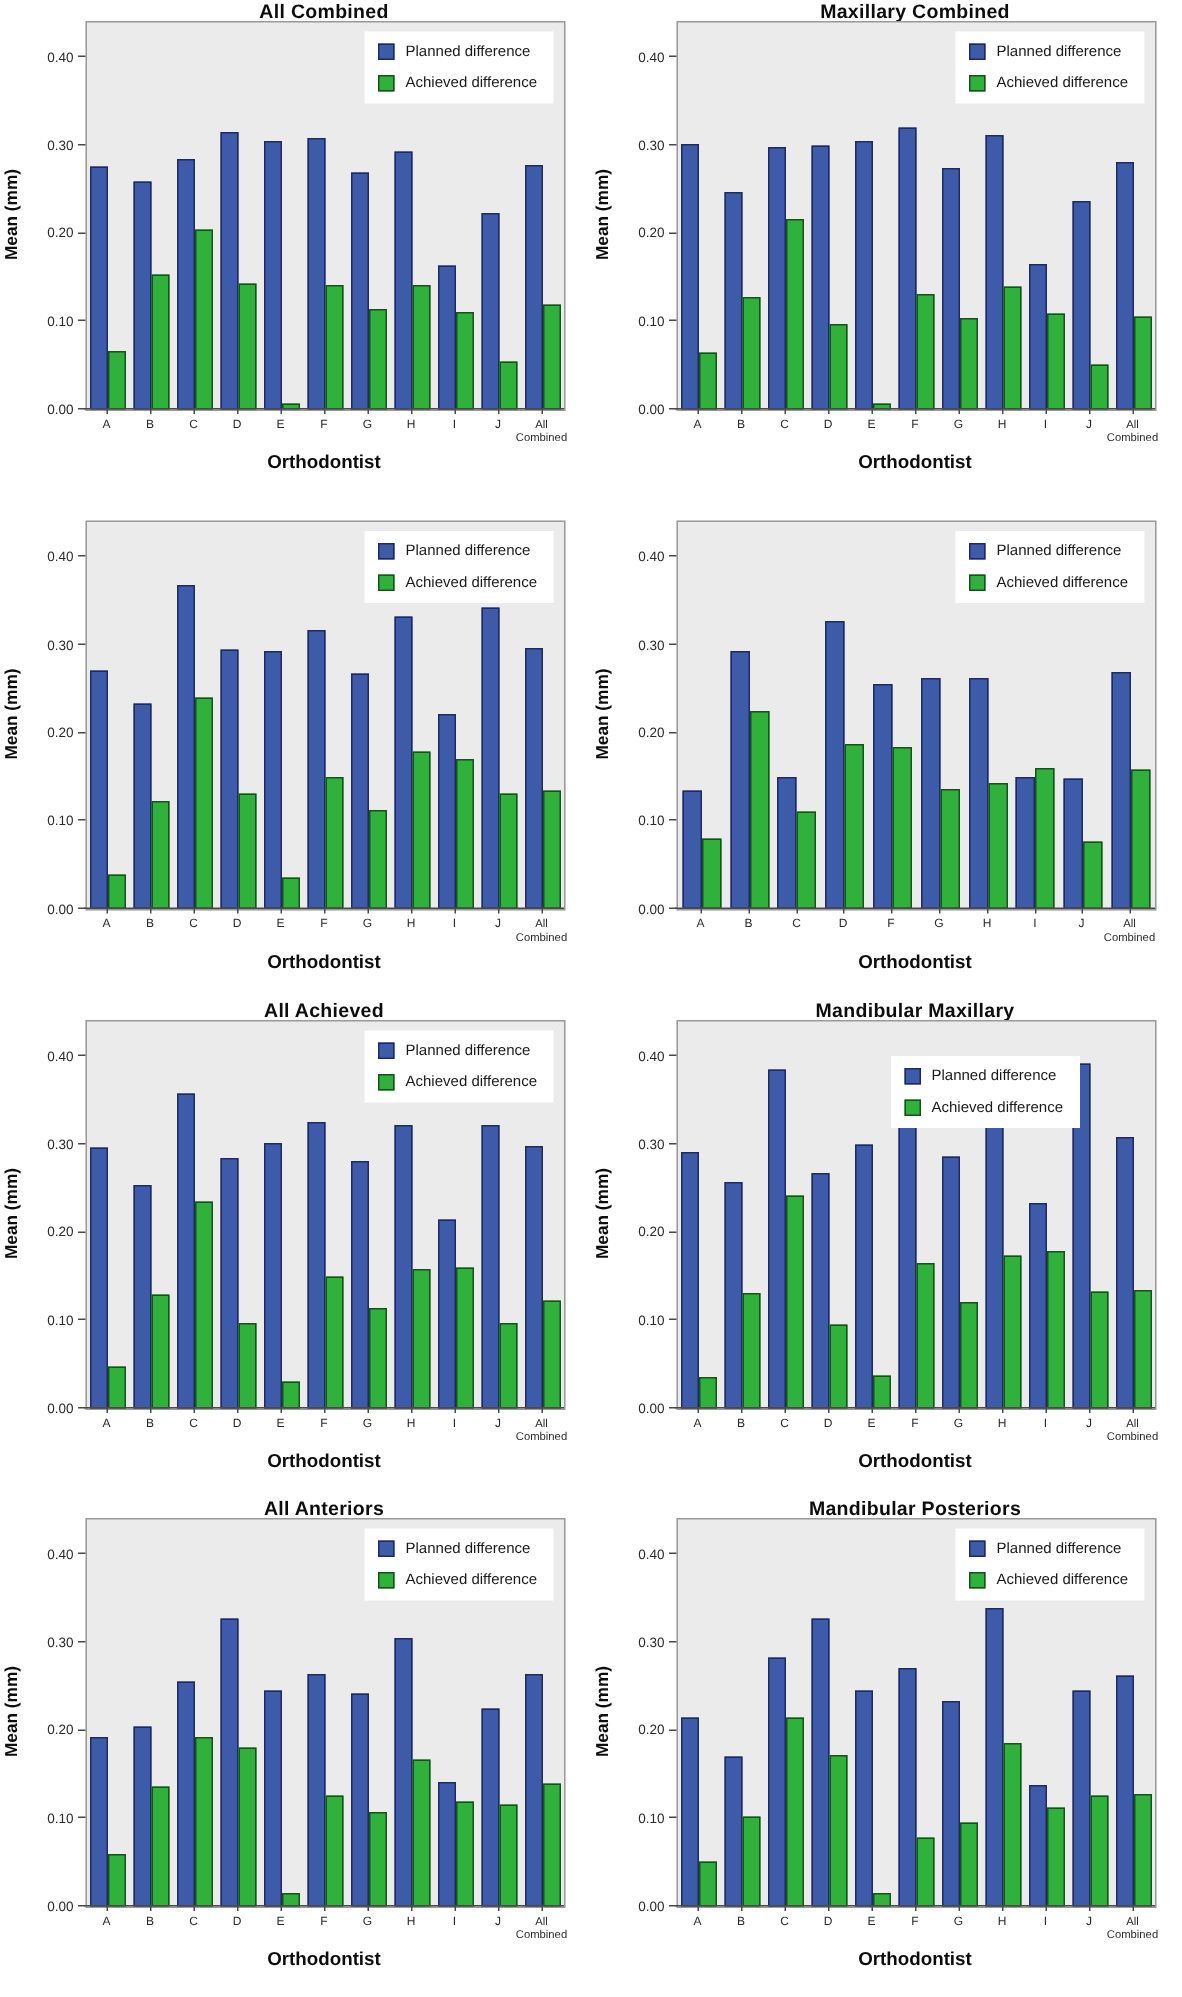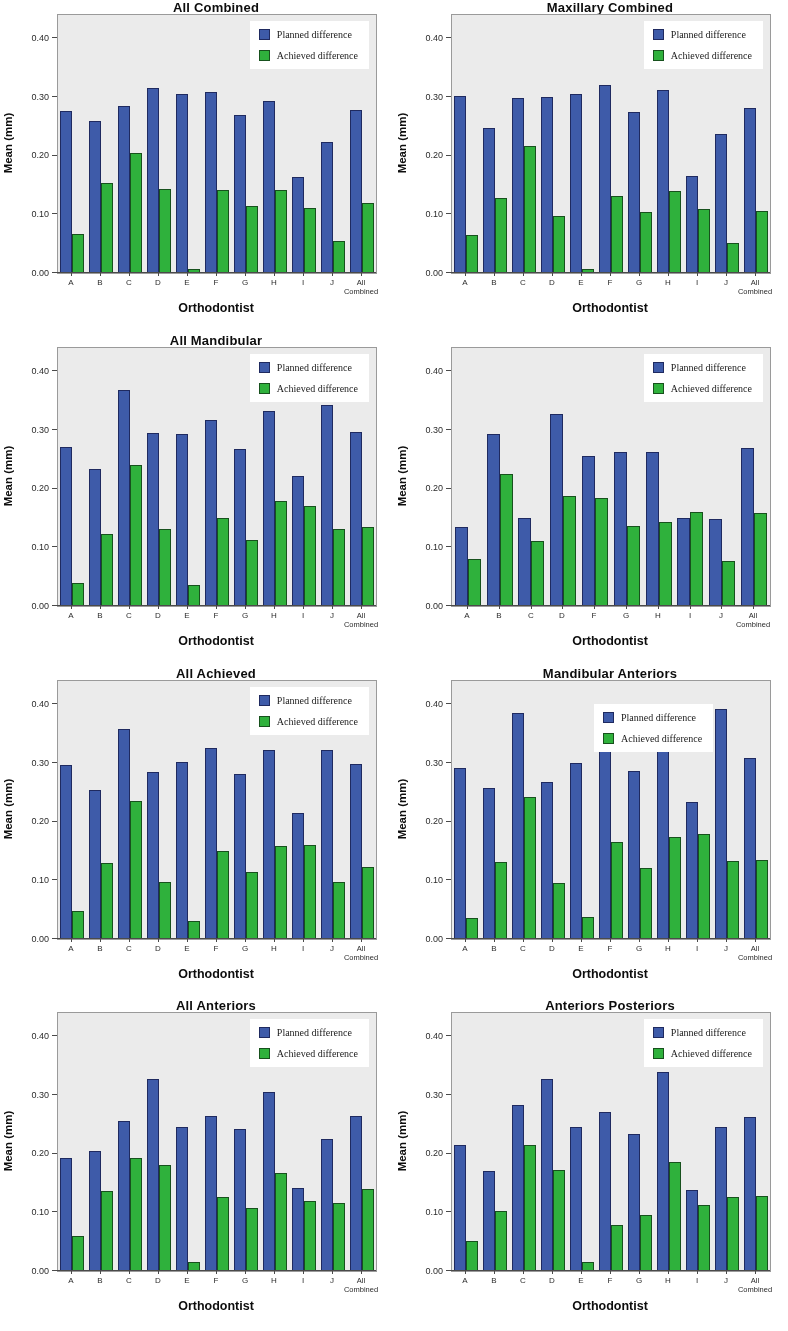--- a/index.html
+++ b/index.html
@@ -49,21 +49,21 @@
     display:flex;align-items:flex-end;
   }
   .bar-group{
     flex:1 1 0;display:flex;justify-content:center;align-items:flex-end;height:100%;
   }
   .bar{box-sizing:border-box;border:1px solid #000;}
   .legend{
     position:absolute;background:#ffffff;
     padding:8px 11px 8px 9px;display:flex;flex-direction:column;gap:10px;z-index:3;
   }
-  .legend-row{display:flex;align-items:flex-start;gap:7px;font-family:Liberation Serif, serif;}
+  .legend-row{display:flex;align-items:flex-start;gap:7px;}
   .legend-swatch{width:11px;height:11px;box-sizing:border-box;border:1px solid #000;}
   .legend-label{font-size:10px;color:#1a1a1a;white-space:nowrap;}
 </style>
 </head>
 <body>
 
 <div id="figure">
     <div class="chart-panel">
       <div class="chart-title">All Combined</div>
       <div class="y-axis-title">
@@ -254,21 +254,20 @@
       <div class="xcat-label" style="width: 20px; left: 264px; top: 278px;">H</div>
       <div class="xtick-mark" style="left: 303px; top: 272px;"></div>
       <div class="xcat-label" style="width: 20px; left: 293px; top: 278px;">I</div>
       <div class="xtick-mark" style="left: 332px; top: 272px;"></div>
       <div class="xcat-label" style="width: 20px; left: 322px; top: 278px;">J</div>
       <div class="xtick-mark" style="left: 361px; top: 272px;"></div>
       <div class="xcat-label" style="font-size: 7.5px; width: 38px; left: 342px; top: 278px;">All Combined</div>
       <div class="x-axis-title">Orthodontist</div>
     </div>
     <div class="chart-panel">
-      <div class="chart-title">All Mandibular</div>
       <div class="y-axis-title">
         <span>Mean (mm)</span>
       </div>
       <div class="plot">
         <div class="bars">
           <div class="bar-group">
             <div class="bar" title="A — Planned difference: 0.272" style="width: 12px; height: 159px; background: rgb(62, 91, 169); border-color: rgb(31, 42, 96);"></div>
             <div class="bar" title="A — Achieved difference: 0.040" style="width: 12px; height: 23px; background: rgb(47, 177, 60); border-color: rgb(23, 81, 29);"></div>
           </div>
           <div class="bar-group">
@@ -541,21 +540,21 @@
       <div class="xcat-label" style="width: 20px; left: 264px; top: 278px;">H</div>
       <div class="xtick-mark" style="left: 303px; top: 272px;"></div>
       <div class="xcat-label" style="width: 20px; left: 293px; top: 278px;">I</div>
       <div class="xtick-mark" style="left: 332px; top: 272px;"></div>
       <div class="xcat-label" style="width: 20px; left: 322px; top: 278px;">J</div>
       <div class="xtick-mark" style="left: 361px; top: 272px;"></div>
       <div class="xcat-label" style="font-size: 7.5px; width: 38px; left: 342px; top: 278px;">All Combined</div>
       <div class="x-axis-title">Orthodontist</div>
     </div>
     <div class="chart-panel">
-      <div class="chart-title">Mandibular Anteriors</div>
+      <div class="chart-title">Mandibular Maxillary</div>
       <div class="y-axis-title">
         <span>Mean (mm)</span>
       </div>
       <div class="plot">
         <div class="bars">
           <div class="bar-group">
             <div class="bar" title="A — Planned difference: 0.292" style="width: 12px; height: 171px; background: rgb(62, 91, 169); border-color: rgb(31, 42, 96);"></div>
             <div class="bar" title="A — Achieved difference: 0.036" style="width: 12px; height: 21px; background: rgb(47, 177, 60); border-color: rgb(23, 81, 29);"></div>
           </div>
           <div class="bar-group">
@@ -737,21 +736,21 @@
       <div class="xcat-label" style="width: 20px; left: 264px; top: 278px;">H</div>
       <div class="xtick-mark" style="left: 303px; top: 272px;"></div>
       <div class="xcat-label" style="width: 20px; left: 293px; top: 278px;">I</div>
       <div class="xtick-mark" style="left: 332px; top: 272px;"></div>
       <div class="xcat-label" style="width: 20px; left: 322px; top: 278px;">J</div>
       <div class="xtick-mark" style="left: 361px; top: 272px;"></div>
       <div class="xcat-label" style="font-size: 7.5px; width: 38px; left: 342px; top: 278px;">All Combined</div>
       <div class="x-axis-title">Orthodontist</div>
     </div>
     <div class="chart-panel">
-      <div class="chart-title">Anteriors Posteriors</div>
+      <div class="chart-title">Mandibular Posteriors</div>
       <div class="y-axis-title">
         <span>Mean (mm)</span>
       </div>
       <div class="plot">
         <div class="bars">
           <div class="bar-group">
             <div class="bar" title="A — Planned difference: 0.215" style="width: 12px; height: 126px; background: rgb(62, 91, 169); border-color: rgb(31, 42, 96);"></div>
             <div class="bar" title="A — Achieved difference: 0.051" style="width: 12px; height: 30px; background: rgb(47, 177, 60); border-color: rgb(23, 81, 29);"></div>
           </div>
           <div class="bar-group">

